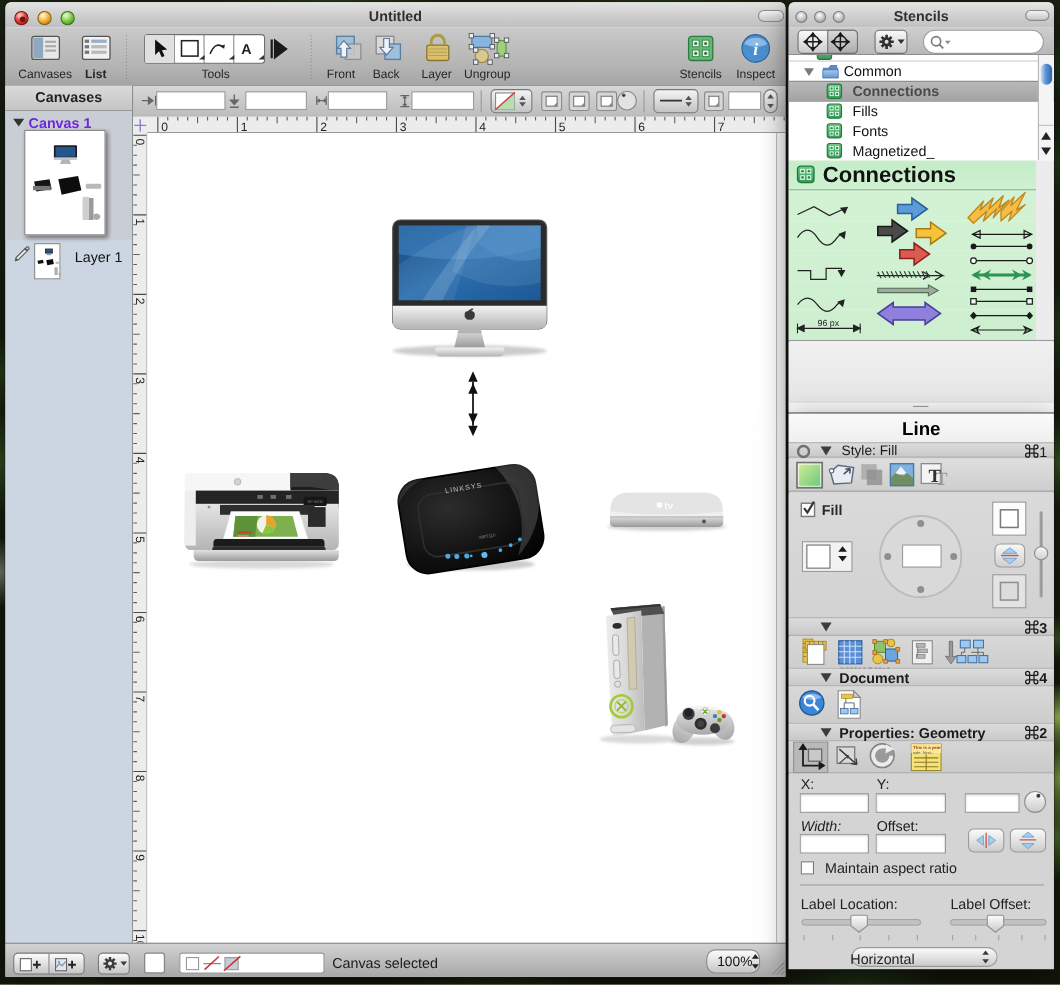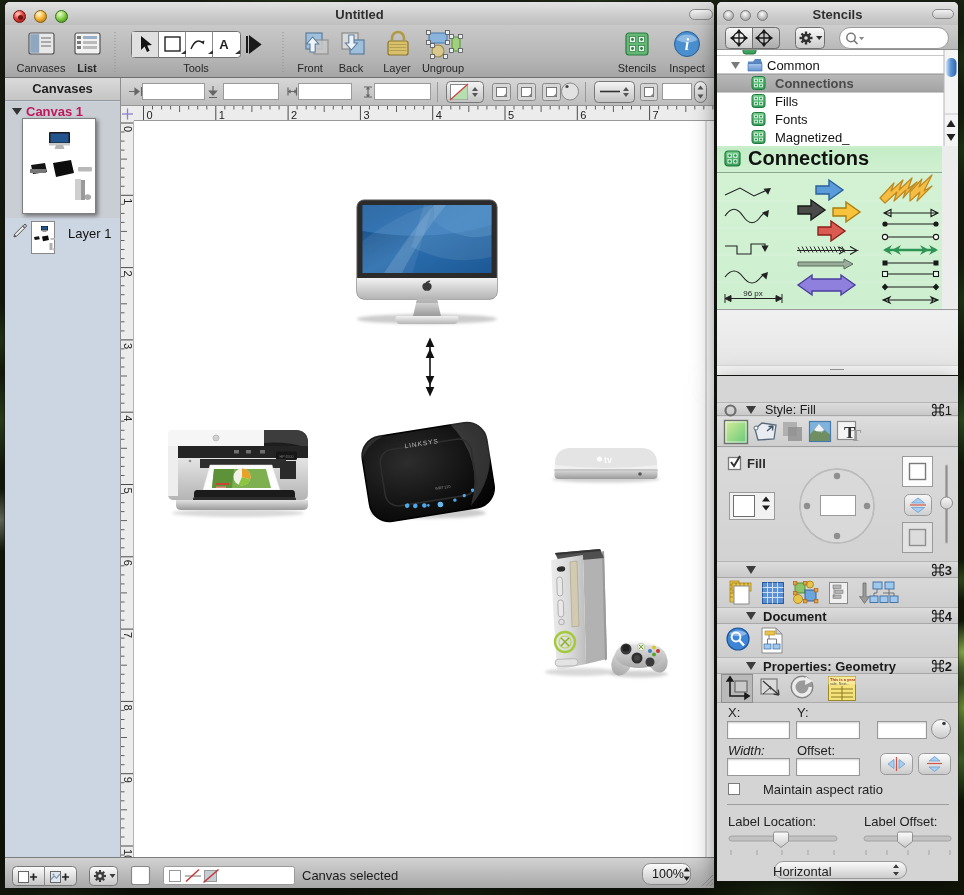--- a/index.html
+++ b/index.html
@@ -266,21 +266,21 @@
           <stop offset="0" stop-color="#f5f5f5"></stop>
             <stop offset="1" stop-color="#c2c2c2"></stop>
         </linearGradient>
       </defs>
     </svg>
   </div>
   <div id="sidebar">
     <div id="sbcanvases"></div>
     <div id="sbheader">Canvases</div>
     <div style="position:absolute;left:7px;top:30px;width:0;height:0;border-top:5px solid transparent;border-bottom:5px solid transparent;border-left:0;border-top:7px solid #333;border-left:5px solid transparent;border-right:5px solid transparent;"></div>
-    <div style="position:absolute;left:21px;top:26px;font-size:13px;font-weight:bold;color:#be185d;">Canvas 1</div>
+    <div style="position:absolute;left:21px;top:26px;font-size:13px;font-weight:bold;color:#6d28d9;">Canvas 1</div>
     <div style="position:absolute;left:17px;top:40px;width:74px;height:96px;background:#fff;border:1px solid #7e7e7e;box-shadow:2px 2px 4px rgba(0,0,0,.45);">
       <svg width="72" height="94" viewBox="0 0 72 94">
         <rect x="26" y="13" width="21" height="13" rx="1" fill="#1c1c1c"></rect>
         <rect x="27.5" y="14.5" width="18" height="9" fill="#23558e"></rect>
         <rect x="26" y="24" width="21" height="2.5" fill="#c9c9c9"></rect>
         <path d="M33,26 h7 l1.5,4 h-10 z" fill="#b5b5b5"></path>
         <path d="M8,46 l14,-2 l2,9 l-14,2 z" fill="#141414"></path>
         <rect x="7" y="50" width="16" height="4" fill="#777"></rect>
         <path d="M30,44 l18,-3 l3,13 l-18,4 z" fill="#0d0d0d"></path>
         <rect x="55" y="48" width="14" height="4.5" rx="1" fill="#b9b9b9"></rect>
@@ -967,20 +967,23 @@
   </div>
   <div id="sgreenside"></div>
   <div id="sbottom"></div>
   <div id="sgrip">
       <div style="position:absolute;left:113px;top:3px;width:14px;height:1px;background:#9a9a9a;"></div>
     </div>
 </div>
 
 <div id="inspwin">
 
+  <div style="position:absolute;left:0;top:0;width:241px;height:26px;background:linear-gradient(#fafafa,#efefef);">
+    <div style="position:absolute;left:0;top:4px;width:241px;text-align:center;font-size:17px;font-weight:bold;color:#000;">Line</div>
+  </div>
 
   <div class="ihdr" style="top:26px;height:14px;text-align:right;">
     <svg class="svgabs" style="left:7px;top:1px;" width="13" height="13" viewBox="0 0 13 13">
         <circle cx="6.5" cy="6.5" r="5" fill="none" stroke="#6f6f6f" stroke-width="2.2"></circle>
       </svg>
     <div class="dtri" style="left:29px;top:3px;"></div>
     <div class="txt" style="left:48px;top:0px;font-weight:normal;font-size:12.5px;">Style: Fill</div>
     <div class="cmd" style="top:0px;"><svg width="14" height="14" viewBox="0 0 14 14" style="display:inline;vertical-align:-2px;">
           <path d="M5,5 H9 V9 H5 Z M5,5 V3.2 A1.8,1.8 0 1 0 3.2,5 H5 M9,5 V3.2 A1.8,1.8 0 1 1 10.8,5 H9 M5,9 V10.8 A1.8,1.8 0 1 1 3.2,9 H5 M9,9 V10.8 A1.8,1.8 0 1 0 10.8,9 H9" fill="none" stroke="#1a1a1a" stroke-width="1.15"></path>
         </svg><span style="font-weight:normal;">1</span></div>
@@ -1221,21 +1224,21 @@
       <rect x="0.5" y="0.5" width="32" height="21" rx="5" fill="url(#btng2)" stroke="#9a9a9a"></rect>
       <path d="M8,11 l6,-4.5 v9 z" fill="#a8cdf0" stroke="#6a9ed0" stroke-width=".8"></path>
       <line x1="16.5" y1="4" x2="16.5" y2="18" stroke="#cc5544" stroke-width="1.2"></line>
       <path d="M25,11 l-6,-4.5 v9 z" fill="#a8cdf0" stroke="#6a9ed0" stroke-width=".8"></path>
       <rect x="38.5" y="0.5" width="32" height="21" rx="5" fill="url(#btng2)" stroke="#9a9a9a"></rect>
       <path d="M54.5,3.5 l5.5,4.5 h-11 z" fill="#a8cdf0" stroke="#6a9ed0" stroke-width=".8"></path>
       <line x1="47" y1="10.5" x2="62" y2="10.5" stroke="#cc5544" stroke-width="1.2"></line>
       <path d="M54.5,18.5 l5.5,-4.5 h-11 z" fill="#a8cdf0" stroke="#6a9ed0" stroke-width=".8"></path>
     </svg>
     <div style="position:absolute;left:11px;top:79px;width:12px;height:12px;background:#fdfdfd;border:1.3px solid #7a7a7a;"></div>
-    <div class="ilabel" style="left:46px;top:78px;">Maintain aspect ratio</div>
+    <div class="ilabel" style="left:33px;top:78px;">Maintain aspect ratio</div>
     <div style="position:absolute;left:10px;top:100px;width:222px;height:1px;background:#9e9e9e;"></div>
     <div class="ilabel" style="left:11px;top:110px;">Label Location:</div>
     <div class="ilabel" style="left:147px;top:110px;">Label Offset:</div>
     <svg class="svgabs" style="left:0;top:126px;" width="241" height="28" viewBox="0 0 241 28">
       <g>
         <rect x="12" y="6" width="108" height="5" rx="2.5" fill="#c2c2c2" stroke="#9a9a9a" stroke-width=".8"></rect>
         <path d="M58,2 h12 q1.5,0 1.5,1.5 v8 l-7.5,6 l-7.5,-6 v-8 q0,-1.5 1.5,-1.5 z" fill="url(#btng2)" stroke="#8f8f8f"></path>
         <g stroke="#a5a5a5" stroke-width="1">
             <line x1="14" y1="20" x2="14" y2="25"></line>
             <line x1="40" y1="20" x2="40" y2="25"></line>

